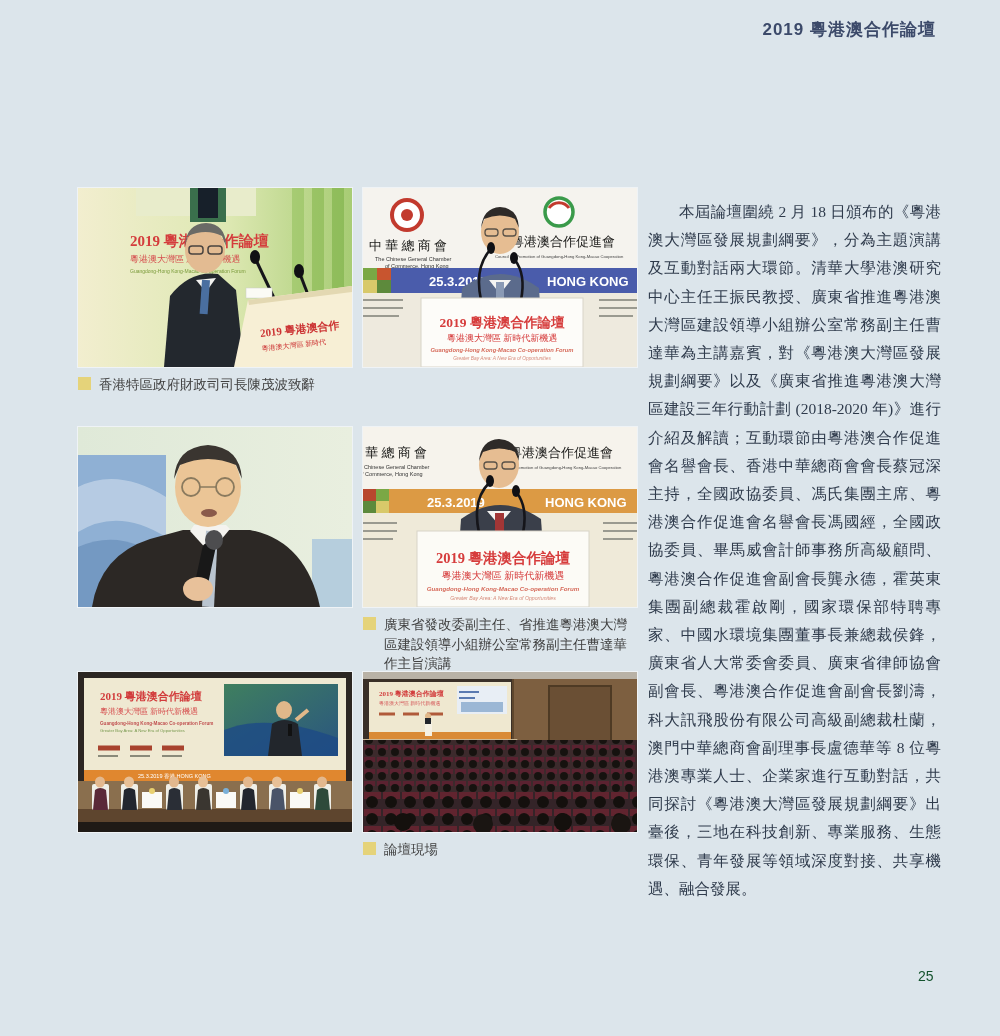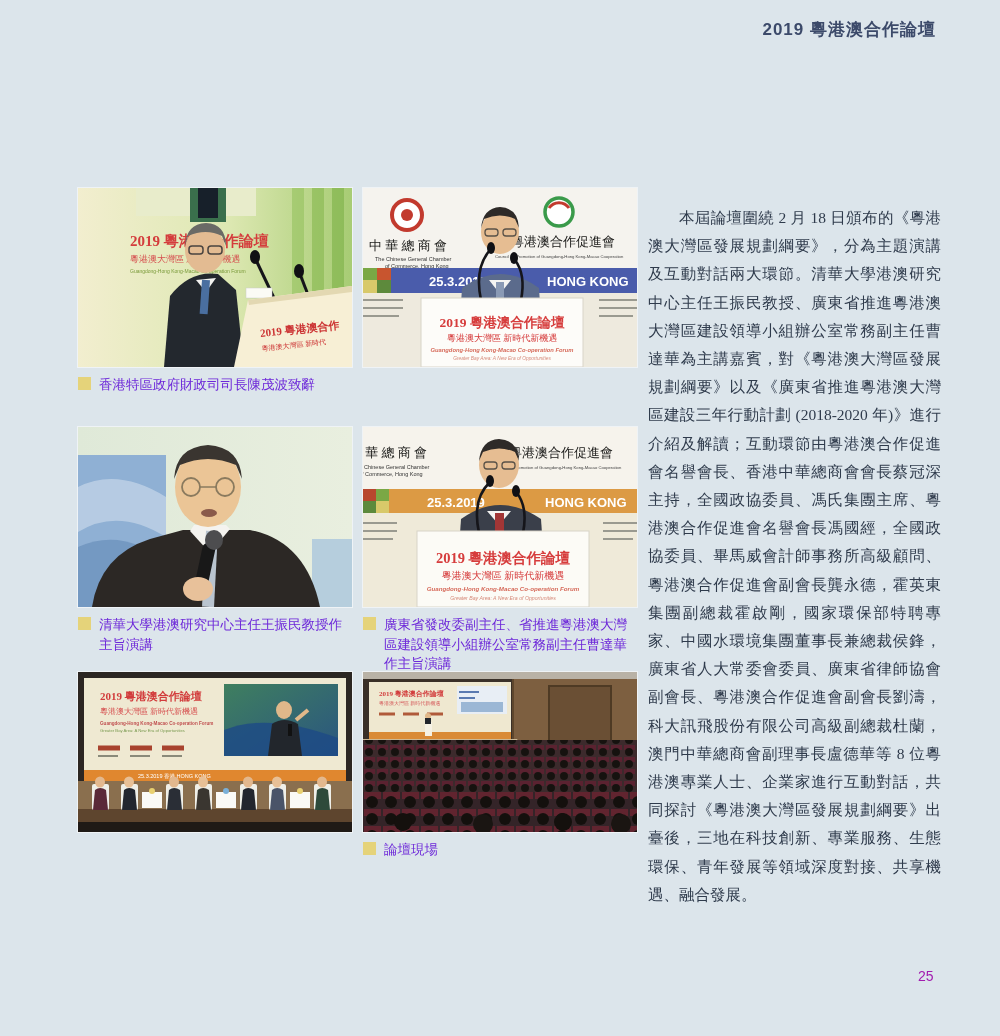--- a/index.html
+++ b/index.html
@@ -15,35 +15,35 @@
     font-size:17px;font-weight:bold;color:#3c4a6a;letter-spacing:1px;
   }
   .figure{position:absolute;width:274px;}
   .photo{
     width:274px;display:block;background:#cfd9e0;
     outline:1px solid rgba(255,255,255,.55);
   }
   .caption{
     display:flex;align-items:flex-start;gap:8px;
     margin-top:8px;
-    font-size:13.5px;line-height:1.45;color:#6d28d9;
+    font-size:13.5px;line-height:1.45;color:#404040;
   }
   .bullet{
     flex:0 0 auto;width:13px;height:13px;background:#e5d37a;margin-top:2px;
   }
   .article{
-    position:absolute;left:648px;top:204px;width:293px;
+    position:absolute;left:648px;top:198px;width:293px;
     font-size:15.5px;line-height:28.2px;text-align:justify;
     text-justify:inter-ideograph;color:#2f3b4c;
   }
   .article p{margin:0;text-indent:2em;}
   .page-number{
     position:absolute;left:918px;top:968px;
     font-family:"Liberation Sans","DejaVu Sans",sans-serif;
-    font-size:14px;color:#a21caf;
+    font-size:14px;color:#14532d;
   }
   svg text{font-family:"Liberation Serif","DejaVu Serif",serif;}
   svg .en{font-family:"Liberation Sans","DejaVu Sans",sans-serif;}
 </style>
 </head>
 <body>
 
 <div class="header-title">2019 粵港澳合作論壇</div>
 
 <div class="figure" style="left:78px;top:188px;">
@@ -162,24 +162,20 @@
     <path d="M96,52 Q98,20 130,18 Q162,20 164,52 L158,38 Q130,26 102,38 Z" fill="#3a3530"></path>
     <circle cx="113" cy="60" r="9" fill="none" stroke="#8a7a5e" stroke-width="1.8"></circle>
     <circle cx="147" cy="60" r="9" fill="none" stroke="#8a7a5e" stroke-width="1.8"></circle>
     <path d="M122,60 L138,60" stroke="#8a7a5e" stroke-width="1.5"></path>
     <ellipse cx="131" cy="86" rx="8" ry="4" fill="#8a5a4a"></ellipse>
 
     <rect x="120" y="116" width="13" height="52" rx="5" fill="#181818" transform="rotate(12 126 142)"></rect>
     <ellipse cx="136" cy="113" rx="9" ry="10" fill="#4d4d4f"></ellipse>
     <ellipse cx="120" cy="162" rx="15" ry="12" fill="#e8c19a"></ellipse>
   </svg>
-  <div class="caption">
-    <span class="bullet"></span>
-    <span>清華大學港澳研究中心主任王振民教授作主旨演講</span>
-  </div>
 </div>
 
 <div class="figure" style="left:363px;top:427px;">
   <svg class="photo" viewBox="0 0 274 180" width="274" height="180">
     <rect width="274" height="180" fill="#f6f3ec"></rect>
     <text x="-14" y="30" font-size="13" fill="#20201e">中 華 總 商 會</text>
     <text x="-10" y="42" font-size="5.5" fill="#333" class="en">The Chinese General Chamber</text>
     <text x="-4" y="49" font-size="5.5" fill="#333" class="en">of Commerce, Hong Kong</text>
     <text x="146" y="30" font-size="13" fill="#20201e">粵港澳合作促進會</text>
     <text x="130" y="42" font-size="4.2" fill="#444" class="en">Council for Promotion of Guangdong-Hong Kong-Macao Cooperation</text>

